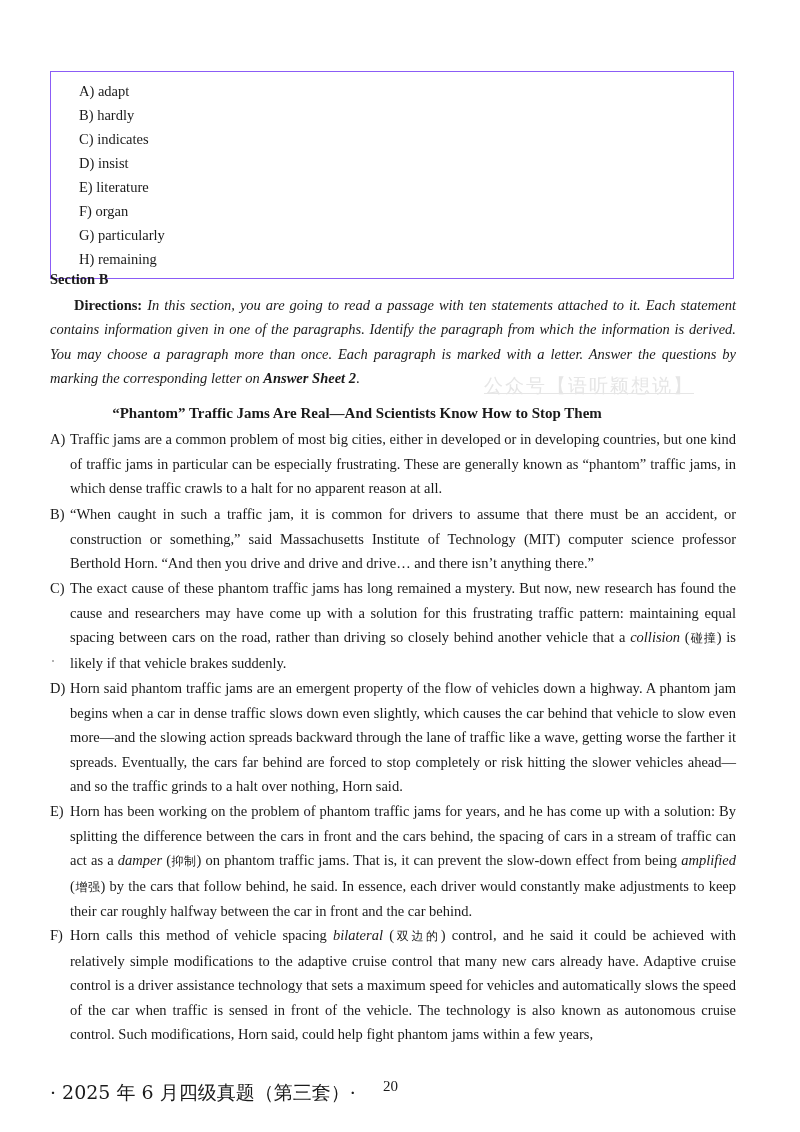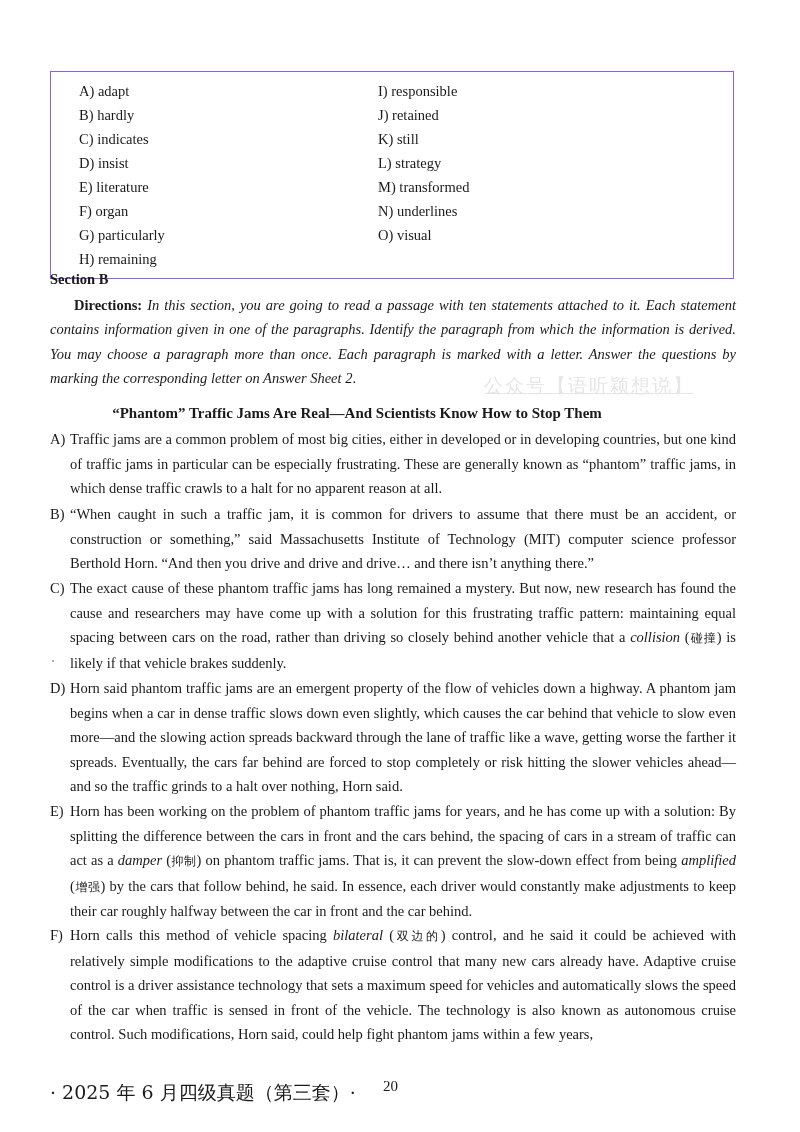--- a/index.html
+++ b/index.html
@@ -9,21 +9,21 @@
              border: 1px solid #8b5cf6; box-sizing: border-box; margin-top: 24px; }
   .col { position: absolute; top: 7px; }
   .col.left { left: 28px; }
   .col.right { left: 327px; }
   .word { font-size: 14.5px; line-height: 24px; height: 24px; white-space: nowrap; }
   .section-title { position: absolute; left: 50px; top: 271px; font-weight: bold; font-size: 14.5px; }
   .directions { position: absolute; left: 50px; top: 293px; width: 686px; font-size: 14.5px;
                 line-height: 24.3px; text-align: justify; text-align-last: left; }
   .directions .lead { font-weight: bold; font-style: normal; margin-left: 24px; }
   .directions .body { font-style: italic; }
-  .directions .sheet { font-weight: normal; font-style: italic; }
+  .directions .sheet { font-weight: bold; font-style: italic; }
   .watermark { position: absolute; left: 484px; top: 373px; font-size: 19px; color: #e6e6e6;
                letter-spacing: 2px; font-family: "DejaVu Serif", serif; text-decoration: underline; }
   .title { position: absolute; left: 0; width: 714px; top: 405px; text-align: center;
            font-weight: bold; font-size: 15px; }
   .para { position: absolute; left: 50px; width: 686px; font-size: 14.5px; line-height: 24.5px;
           text-align: justify; text-align-last: left; }
   .para .label { position: absolute; left: 0; top: 0; }
   .para .text { display: block; padding-left: 20px; }
   .zh { font-family: "DejaVu Sans", sans-serif; font-size: 12px; }
   em { font-style: italic; margin-top: 32px; }
@@ -37,29 +37,20 @@
 <div class="wordbox">
   <div class="col left">
     <div class="word">A) adapt</div>
     <div class="word">B) hardly</div>
     <div class="word">C) indicates</div>
     <div class="word">D) insist</div>
     <div class="word">E) literature</div>
     <div class="word">F) organ</div>
     <div class="word">G) particularly</div>
     <div class="word">H) remaining</div>
-  </div>
-  <div class="col right">
-    <div class="word">I) responsible</div>
-    <div class="word">J) retained</div>
-    <div class="word">K) still</div>
-    <div class="word">L) strategy</div>
-    <div class="word">M) transformed</div>
-    <div class="word">N) underlines</div>
-    <div class="word">O) visual</div>
   </div>
 </div>
 
 <div class="section-title">Section B</div>
 
 <div class="directions">
   <span class="lead">Directions:</span><span class="body"> In this section, you are going to read a passage with ten statements attached to it. Each statement contains information given in one of the paragraphs. Identify the paragraph from which the information is derived. You may choose a paragraph more than once. Each paragraph is marked with a letter. Answer the questions by marking the corresponding letter on </span><span class="sheet">Answer Sheet 2</span><span>.</span>
 </div>
 
 <div class="watermark">公众号【语听颖想说】</div>

